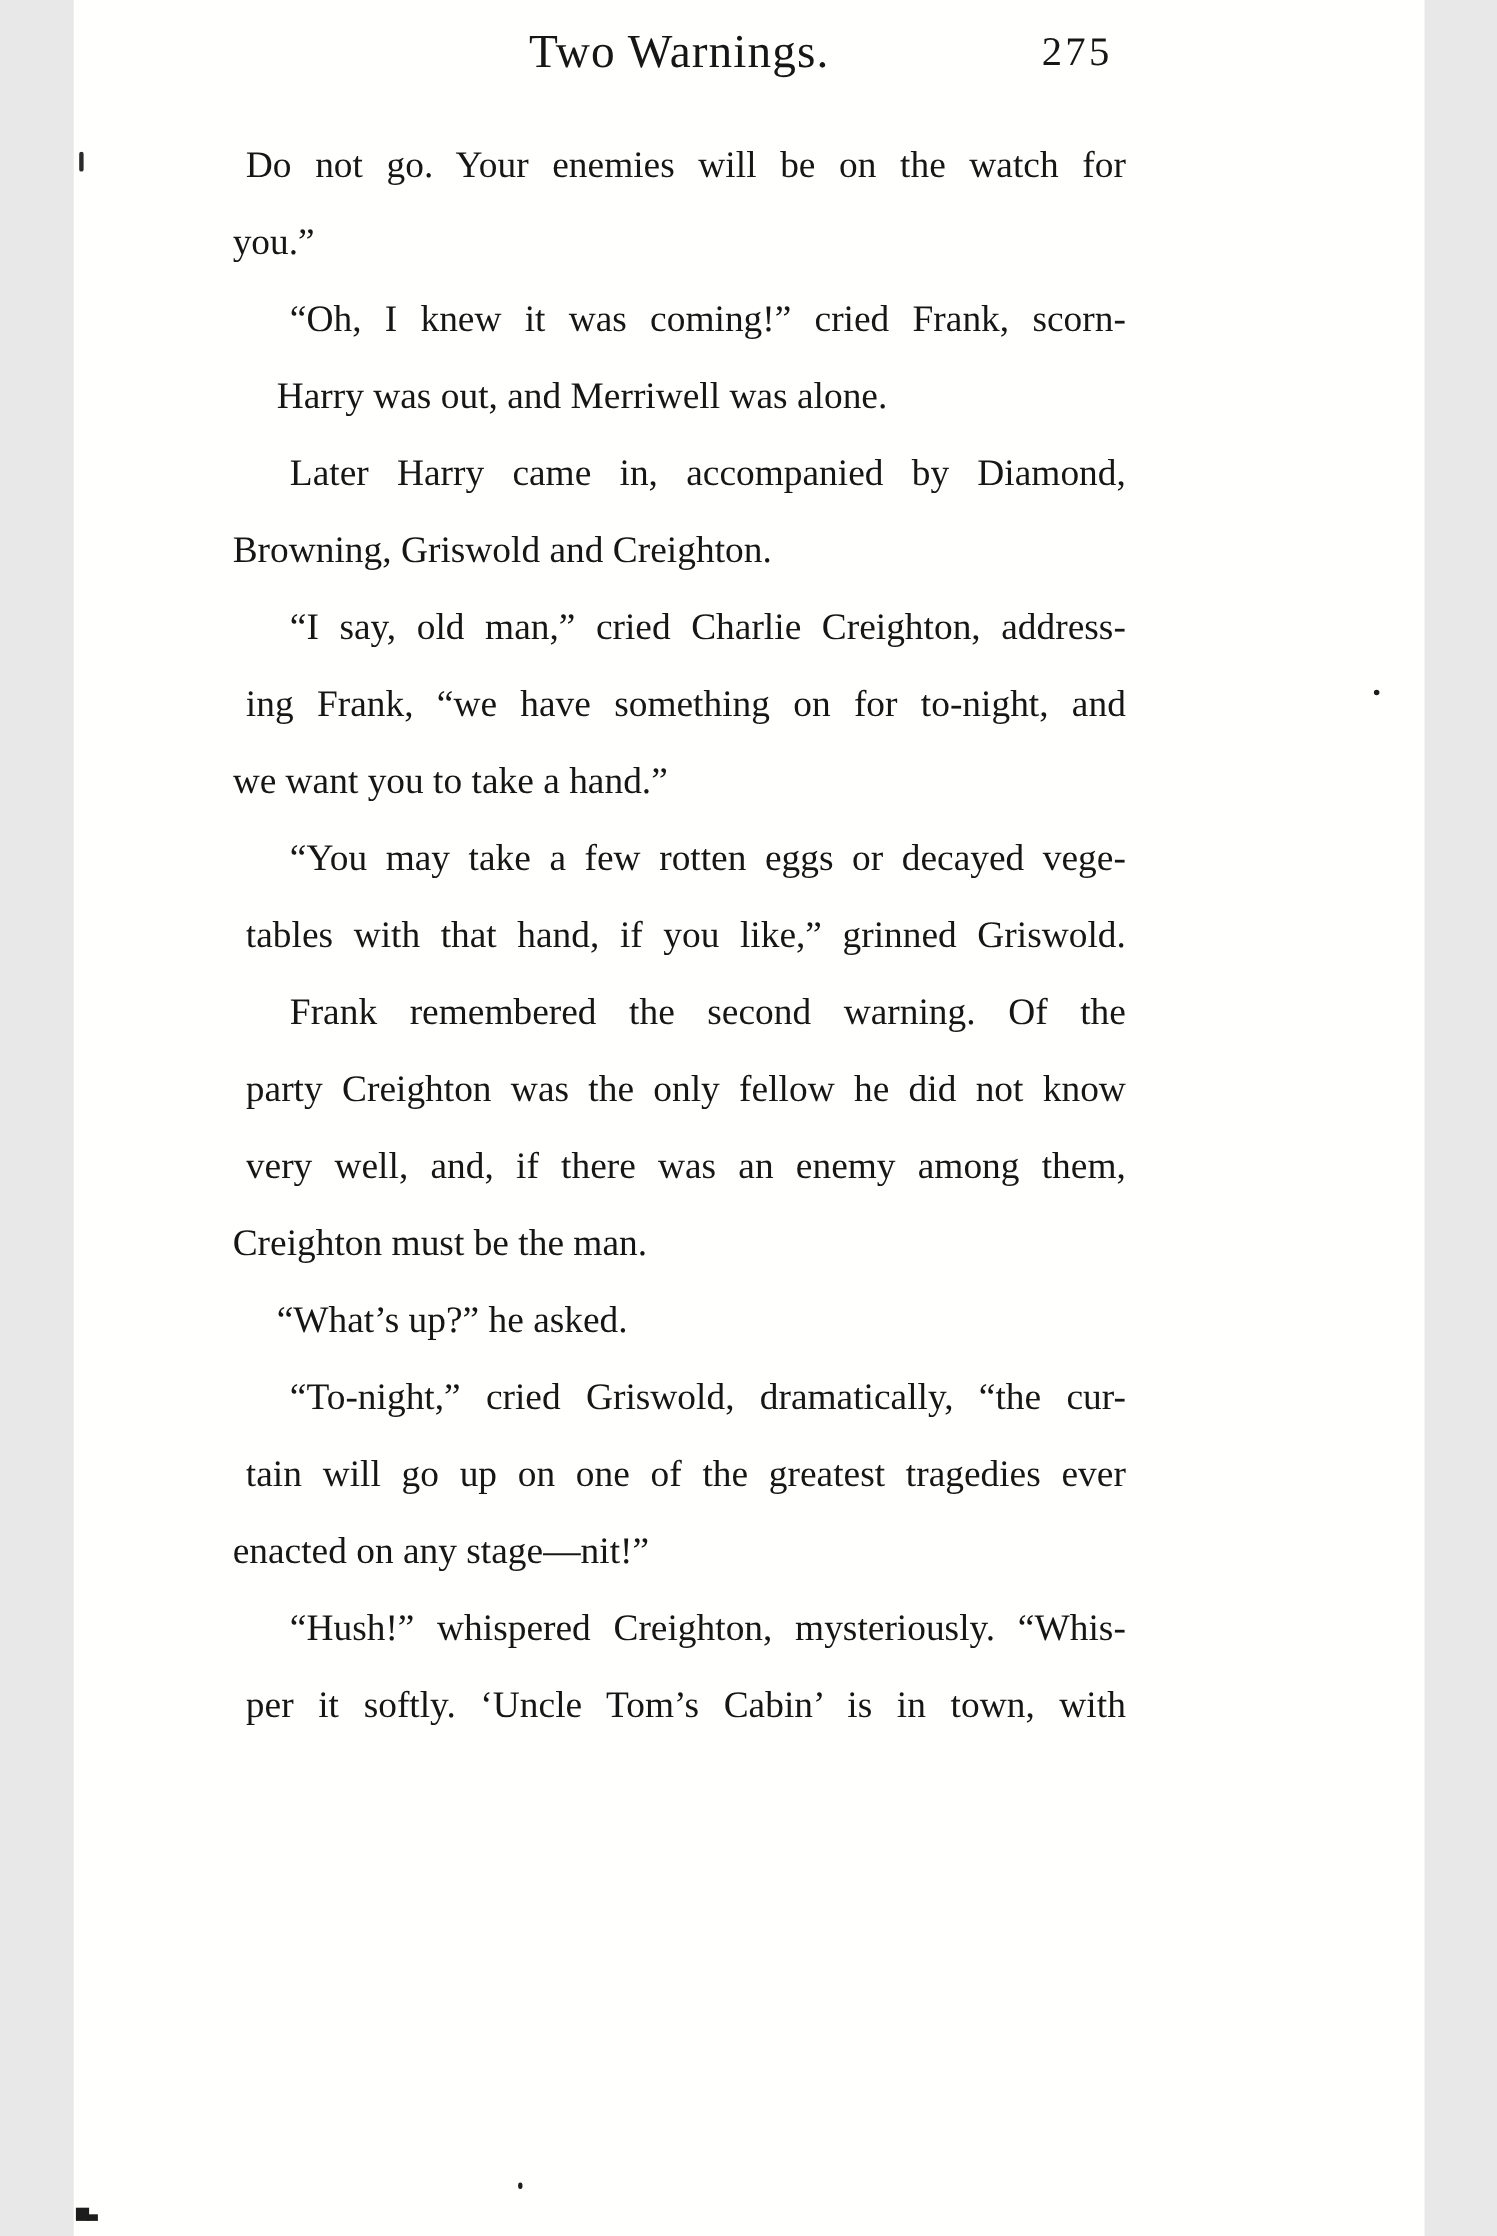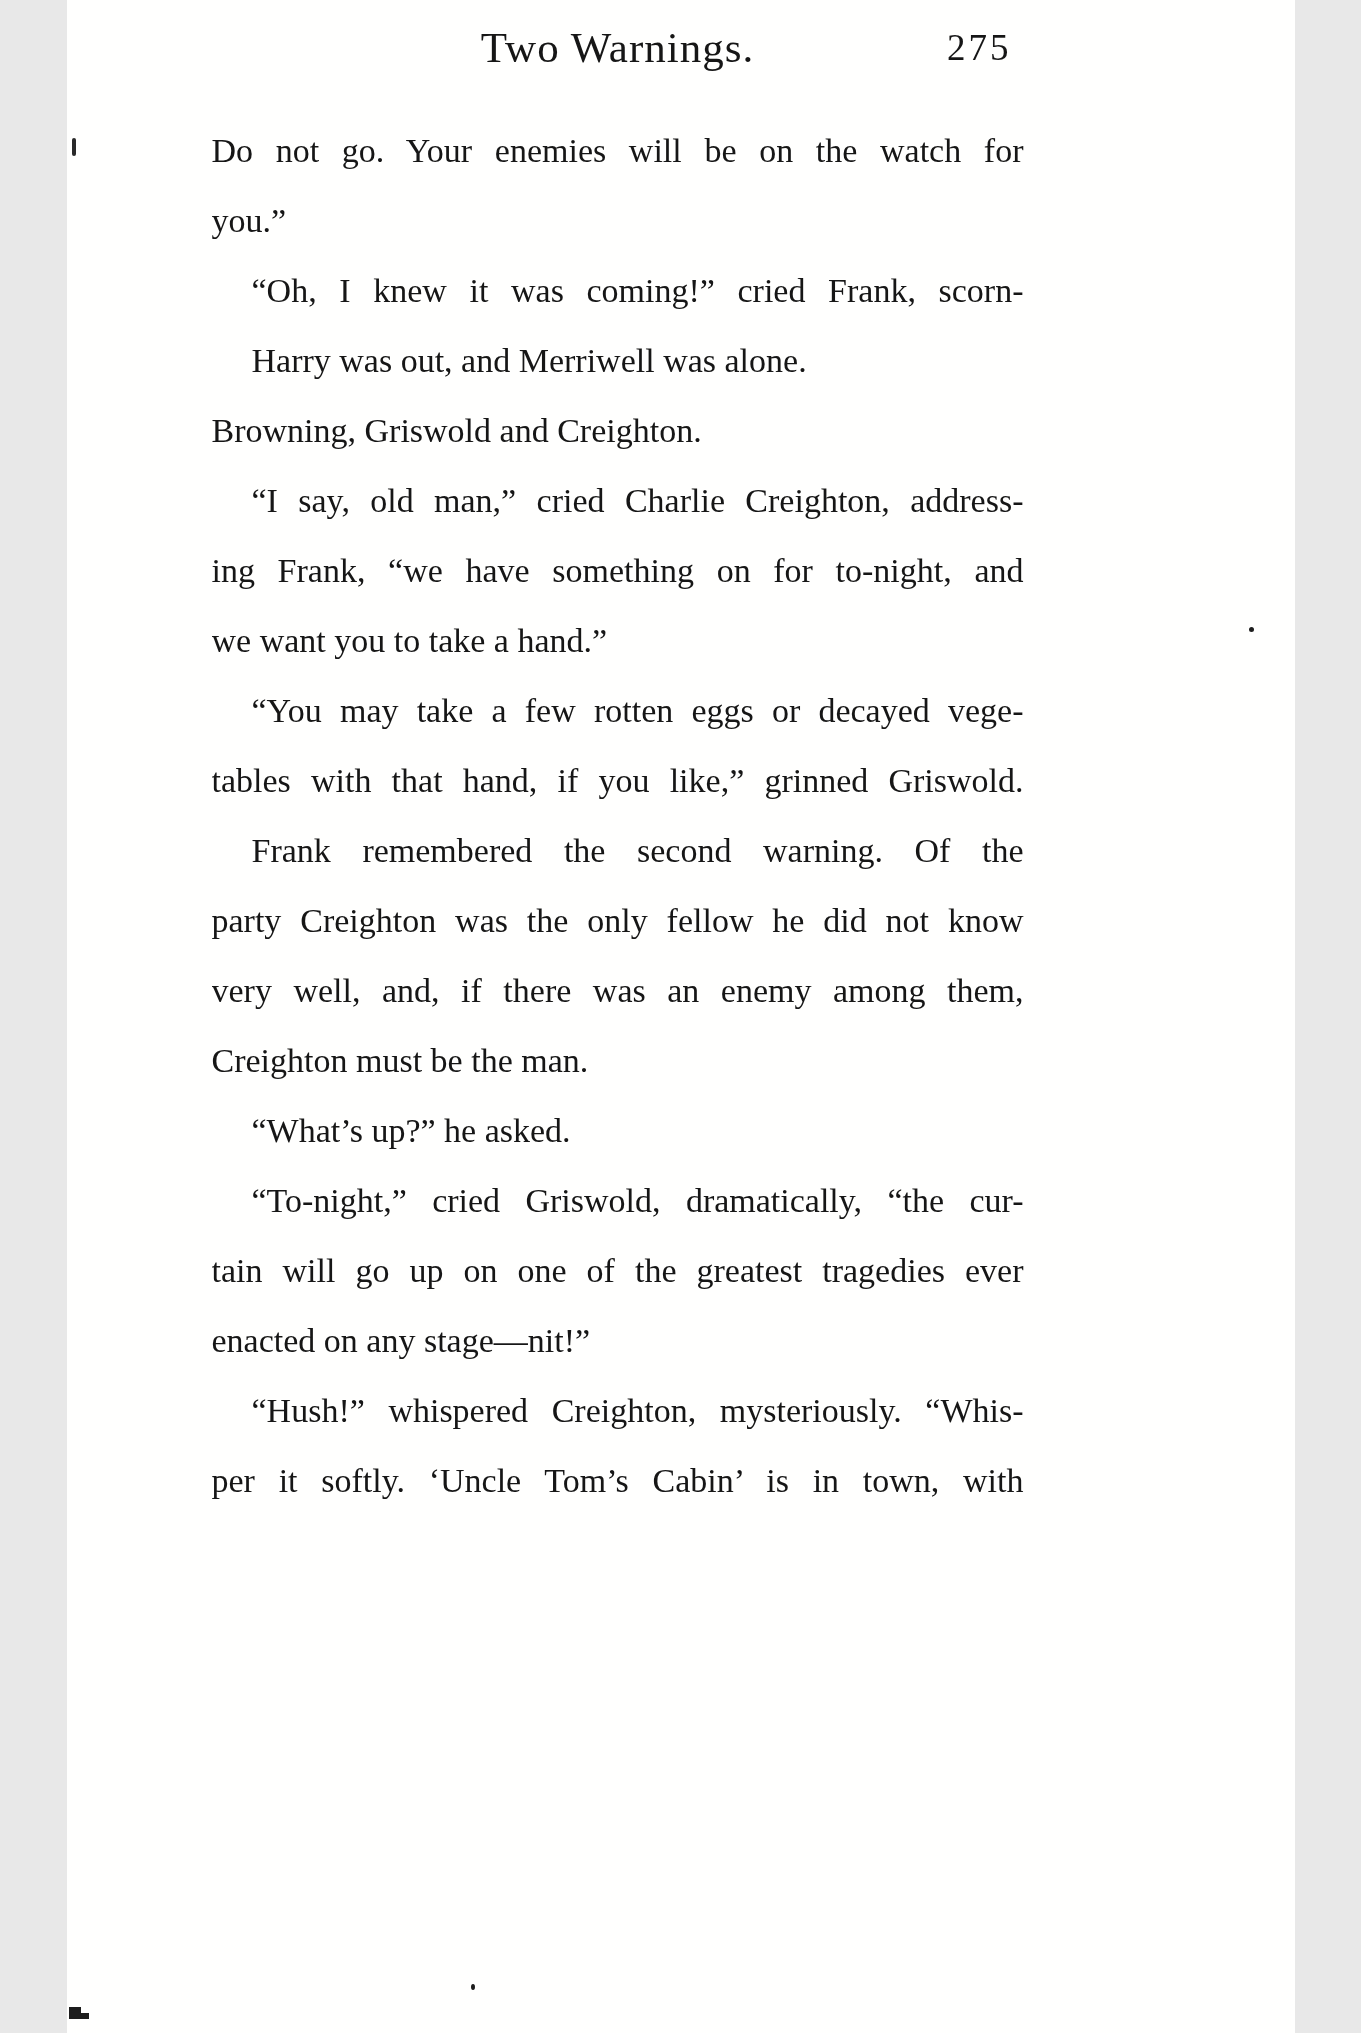--- a/index.html
+++ b/index.html
@@ -47,20 +47,21 @@
   }
   .line {
     height: 70px;
     line-height: 70px;
     font-size: 34px;
     overflow: hidden;
   }
   .line.just {
     text-align: justify;
     text-align-last: justify;
+    margin-left: 12px;
   }
   .line.ind {
     padding-left: 40px;
   }
   
   .artifact {
     position: absolute;
     background: #1d1d1d;
   }
   .art-top-tick    { left: 5px;    top: 138px;  width: 4px;  height: 18px; border-radius: 2px; background:#2a2a2a; }
@@ -80,20 +81,21 @@
       <div class="pg-title">Two Warnings.</div>
       <div class="pg-num">275</div>
     </div>
 
     <div class="body-text">
 
     <div class="line just">Do not go.  Your enemies will be on the watch for</div>
         <div class="line">you.”</div>
         <div class="line just ind">“Oh, I knew it was coming!” cried Frank, scorn-</div>
         <div class="line ind">Harry was out, and Merriwell was alone.</div>
+        <div class="line just ind">Later Harry came in, accompanied by Diamond,</div>
         <div class="line">Browning, Griswold and Creighton.</div>
         <div class="line just ind">“I say, old man,” cried Charlie Creighton, address-</div>
         <div class="line just">ing Frank, “we have something on for to-night, and</div>
         <div class="line">we want you to take a hand.”</div>
         <div class="line just ind">“You may take a few rotten eggs or decayed vege-</div>
         <div class="line just">tables with that hand, if you like,” grinned Griswold.</div>
         <div class="line just ind">Frank remembered the second warning.  Of the</div>
         <div class="line just">party Creighton was the only fellow he did not know</div>
         <div class="line just">very well, and, if there was an enemy among them,</div>
         <div class="line">Creighton must be the man.</div>

